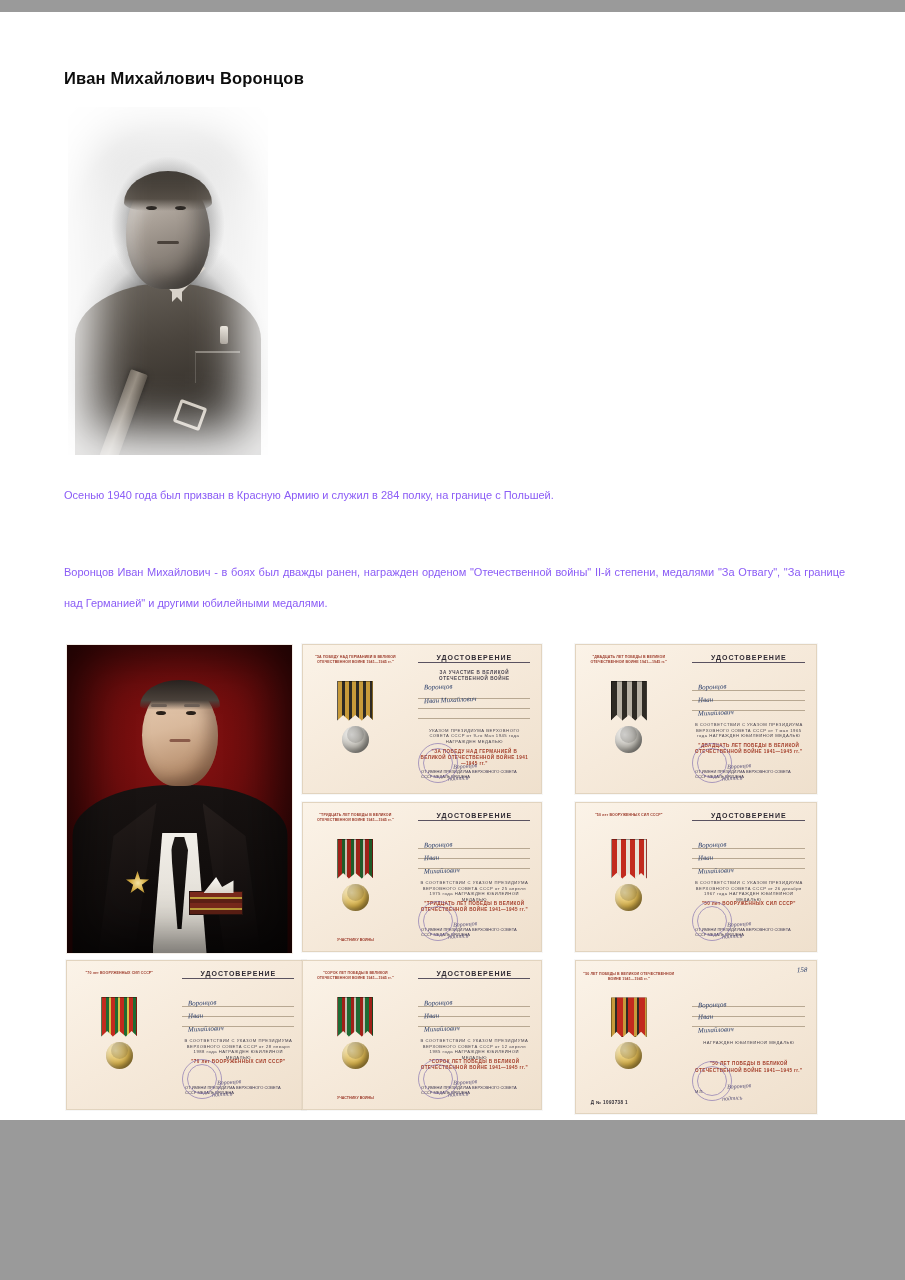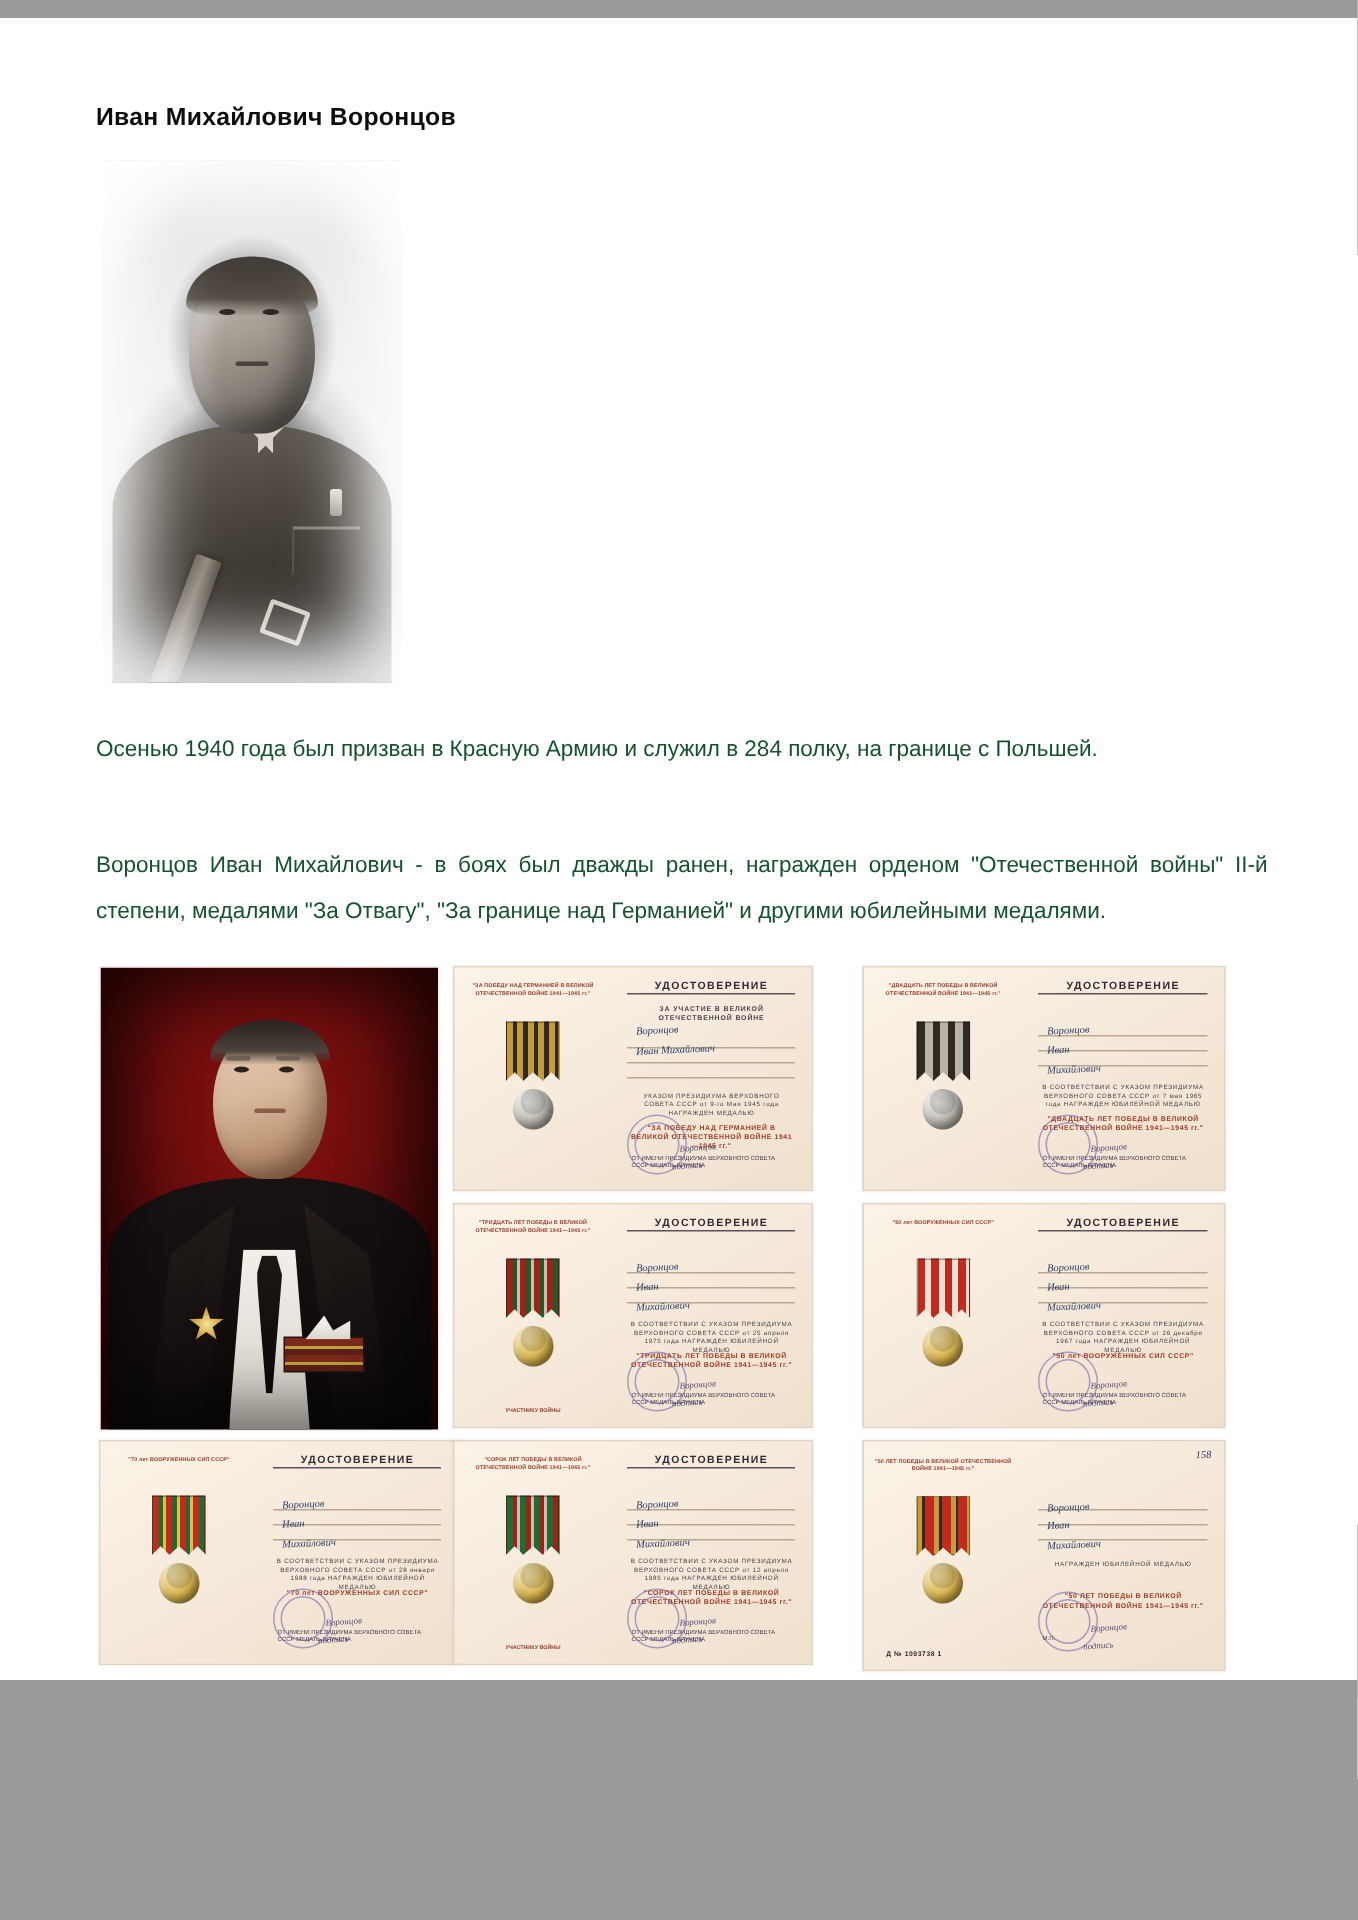--- a/index.html
+++ b/index.html
@@ -7,21 +7,21 @@
   .page{
     position:relative;width:905px;height:1108px;background:#ffffff;
     margin:12px auto;overflow:hidden;
   }
   .doc-title{
     position:absolute;left:64px;top:46px;width:781px;
     font-size:16.5px;font-weight:bold;color:#0d0d0d;letter-spacing:0.2px;
   }
   .para{
     position:absolute;left:64px;width:781px;
-    font-size:15px;line-height:31px;color:#14532d;
+    font-size:11px;line-height:31px;color:#8b5cf6;
   }
   .para.justify{text-align:justify;text-align-last:left;}
   #para1{top:457px;}
   #para2{top:534px;}
 
   
   .photo-bw{
     position:absolute;left:68px;top:95px;width:200px;height:348px;
     background:#efefef;overflow:hidden;
   }

